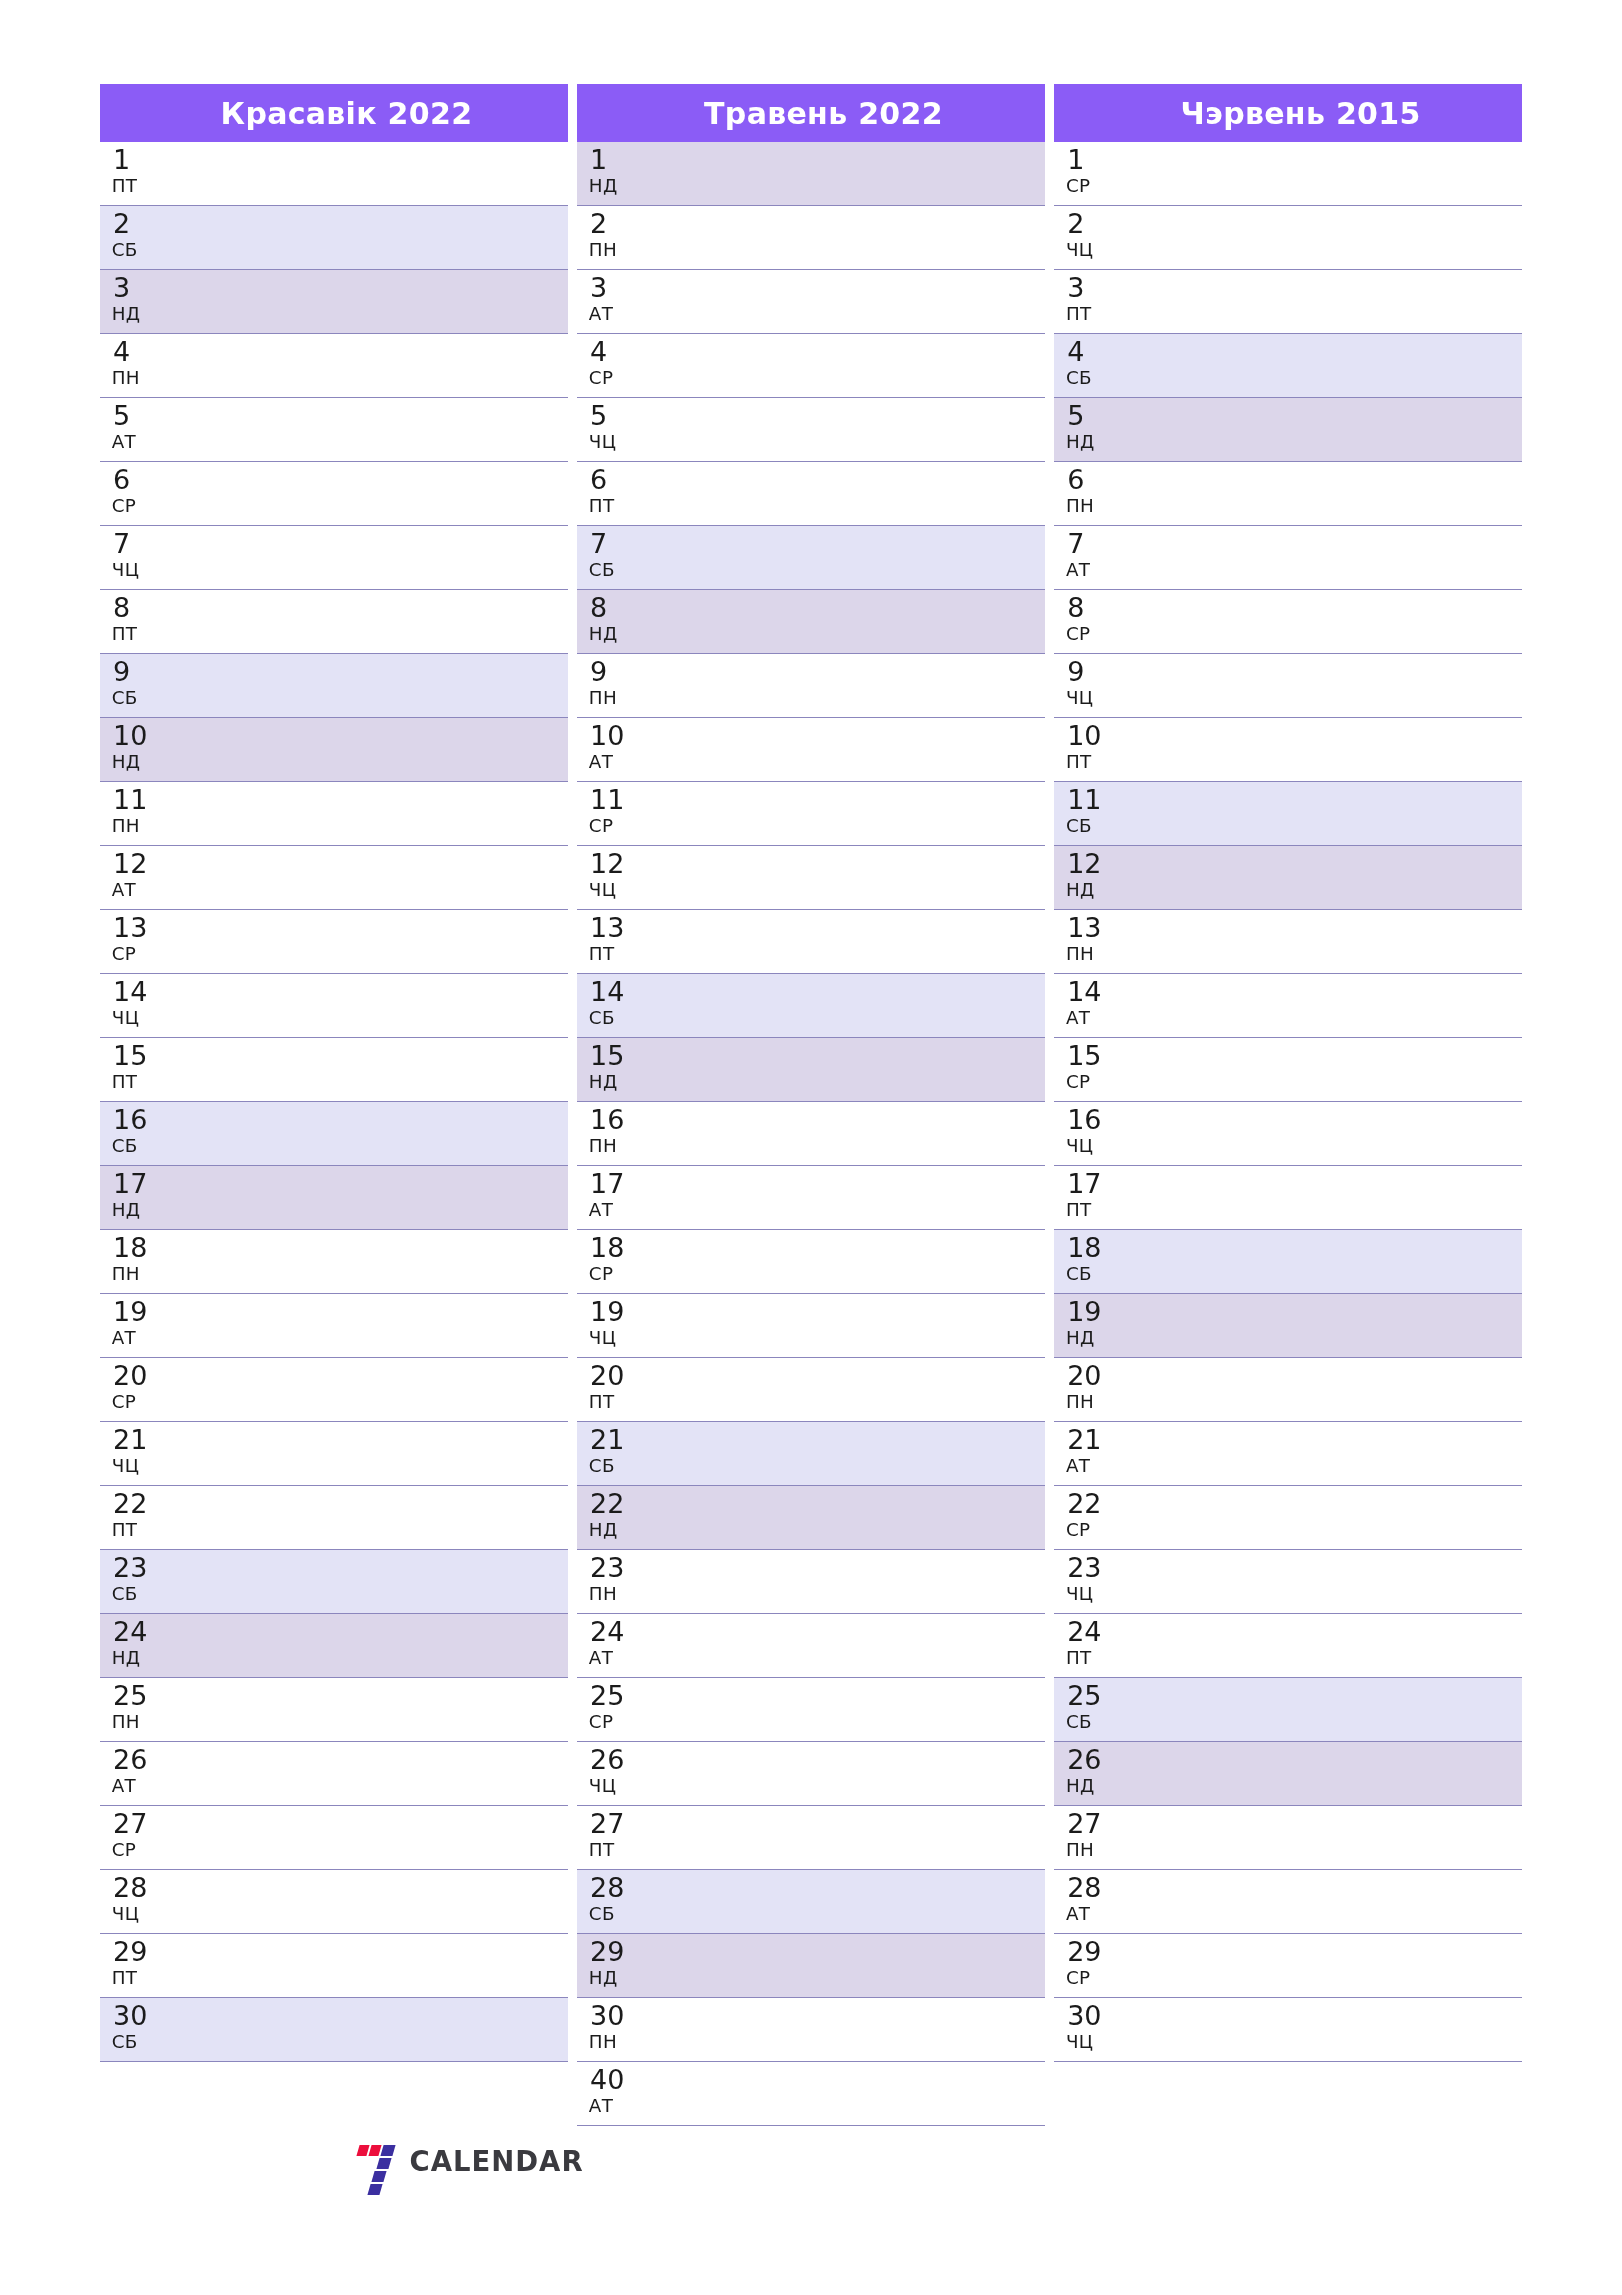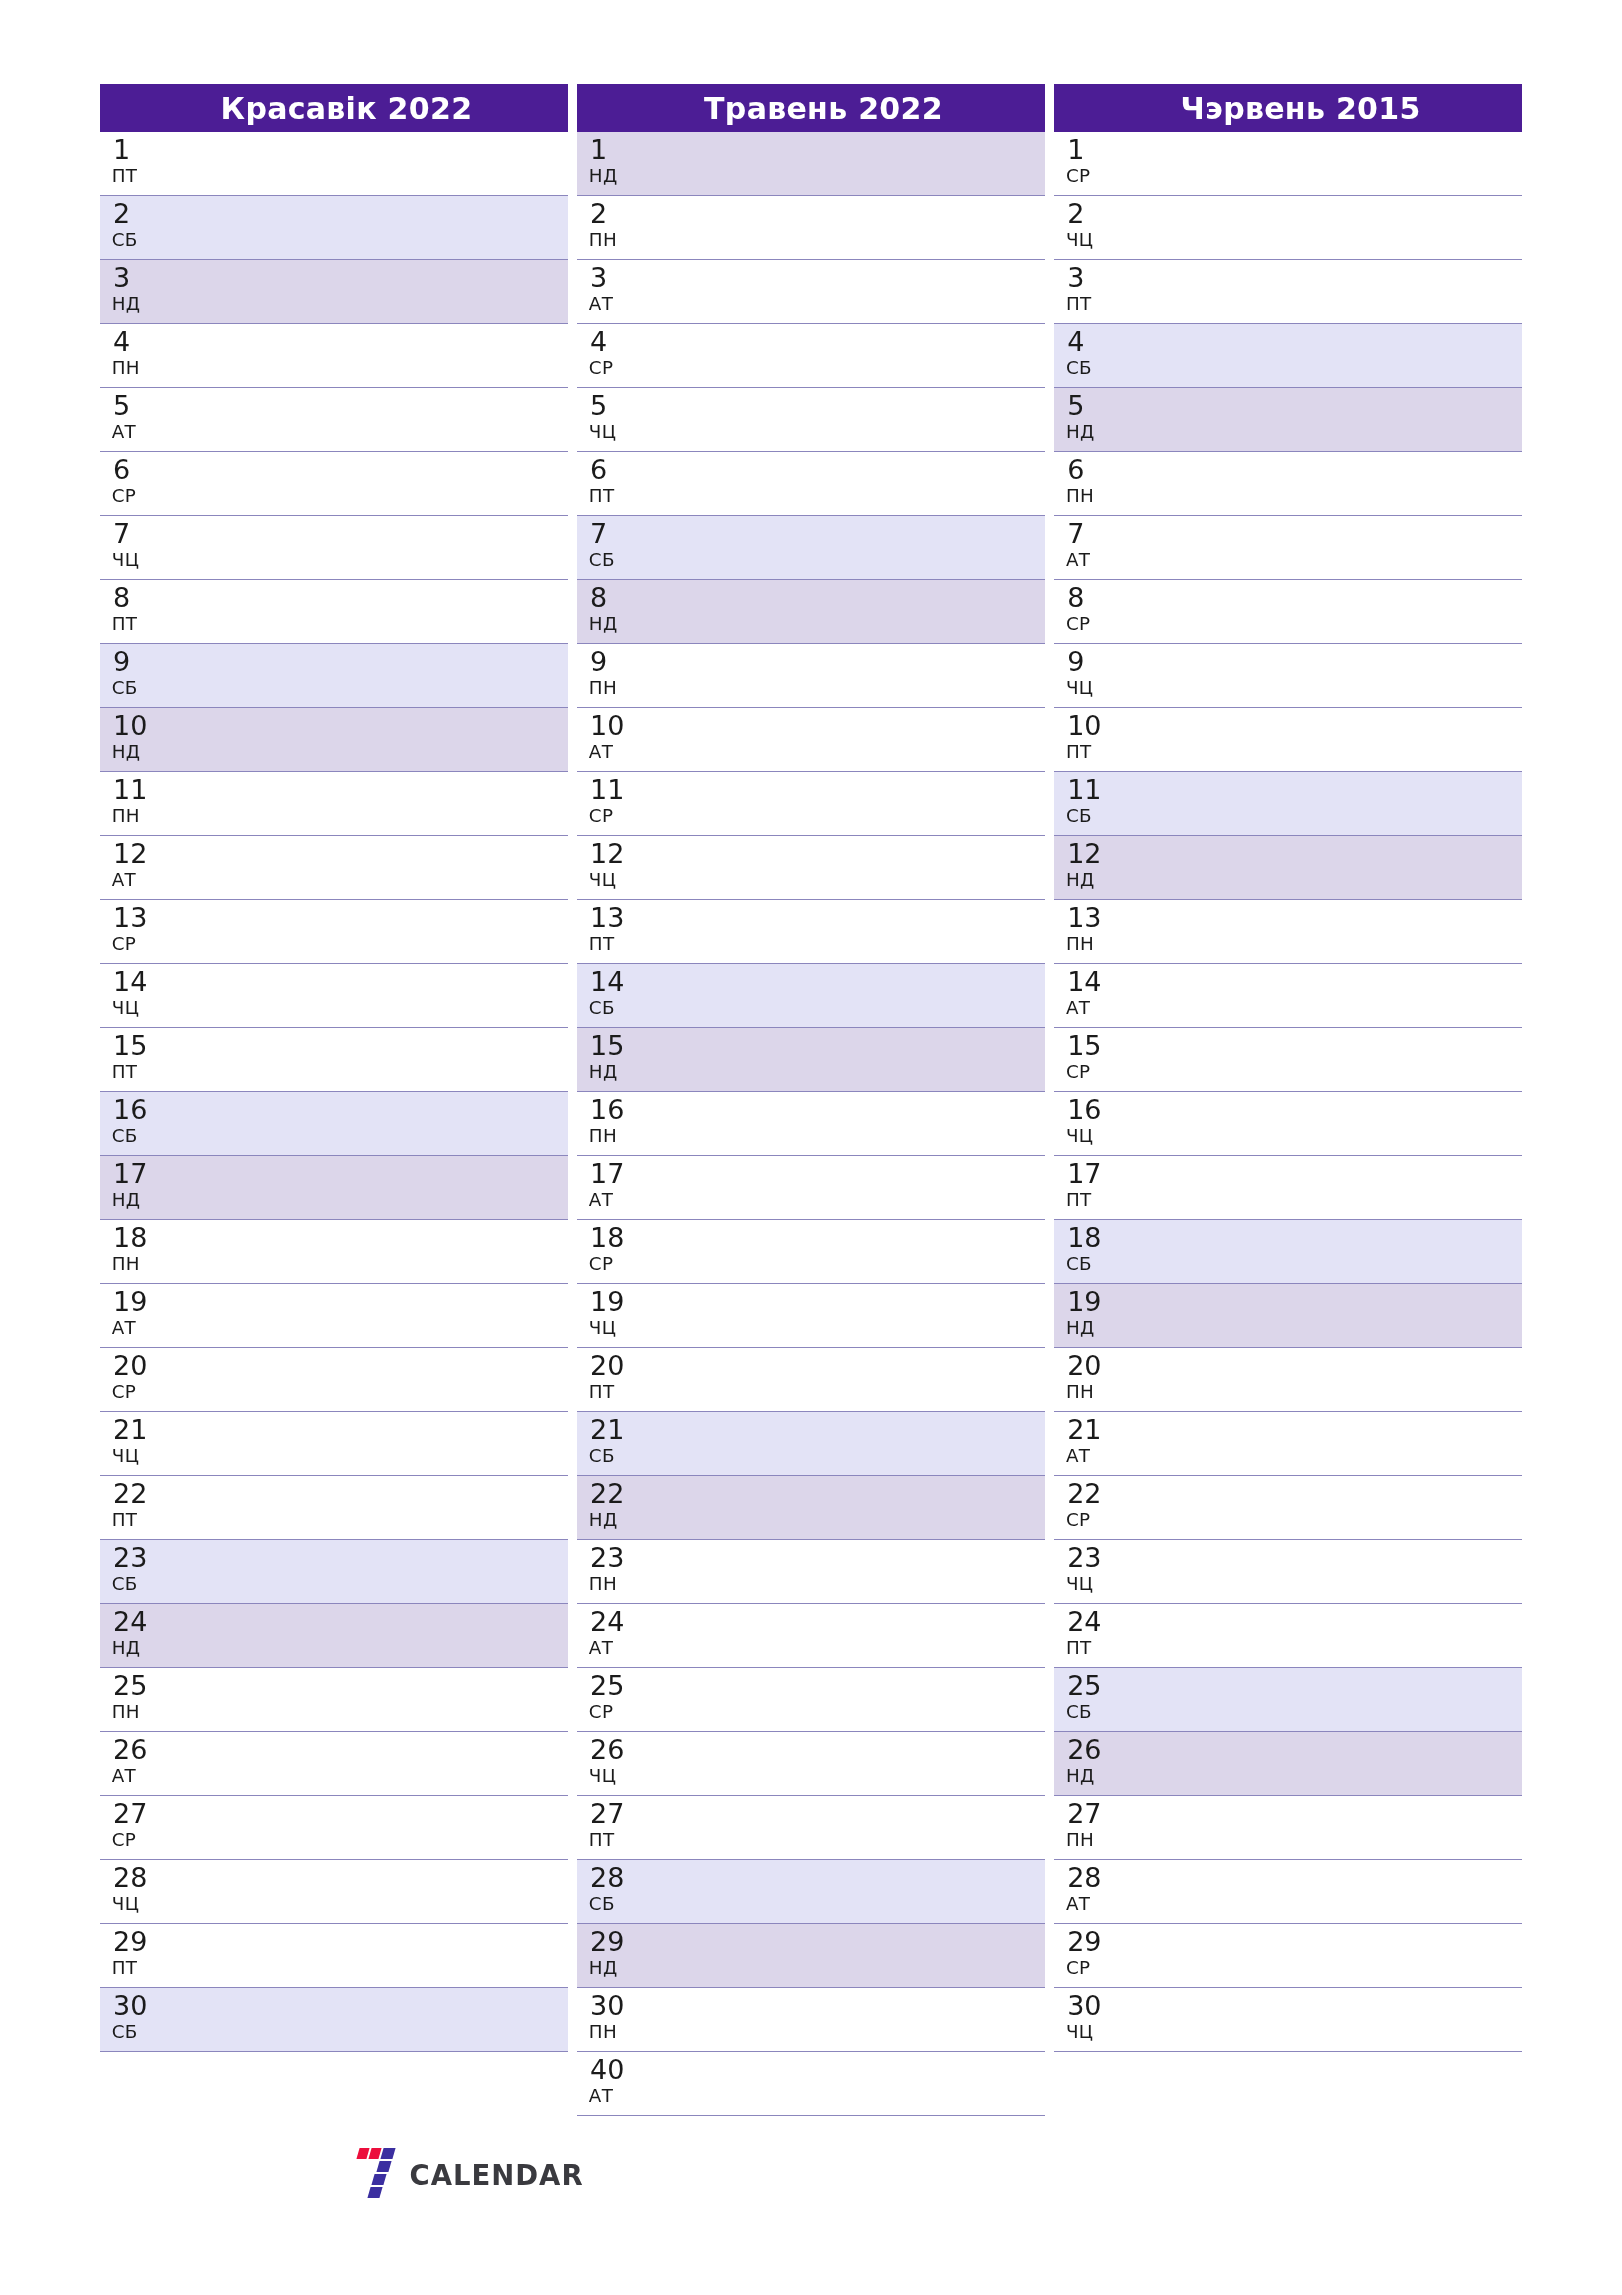--- a/index.html
+++ b/index.html
@@ -25,22 +25,22 @@
     gap: 9.2px;
   }
 
   .month-column {
     width: 468px;
     display: flex;
     flex-direction: column;
   }
 
   .month-header {
-    height: 48px;
-    background: #4c1d95;
+    height: 58px;
+    background: #8b5cf6;
     color: #ffffff;
     display: flex;
     align-items: center;
     justify-content: center;
     font-size: 30px;
     font-weight: bold;
     letter-spacing: 0.3px;
     box-sizing: border-box;
     padding-left: 25px;
   }
@@ -78,21 +78,21 @@
     color: #1b1b1b;
     letter-spacing: 0.3px;
   }
 
   
   #brand {
     position: absolute;
     left: 351px;
     top: 2145px;
     display: flex;
-    align-items: flex-end;
+    align-items: flex-start;
     gap: 10.5px;
     height: 46px;
   }
   .logo-mark {
     position: relative;
     width: 48px;
     height: 43px;
   }
   .logo-mark span {
     position: absolute;

